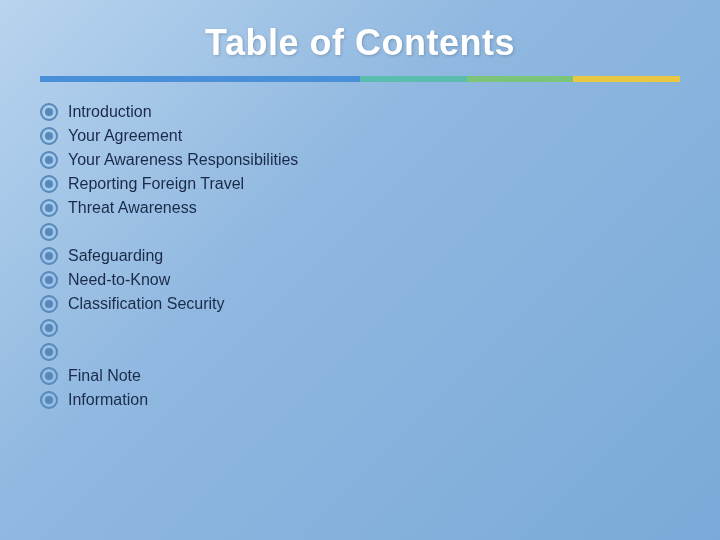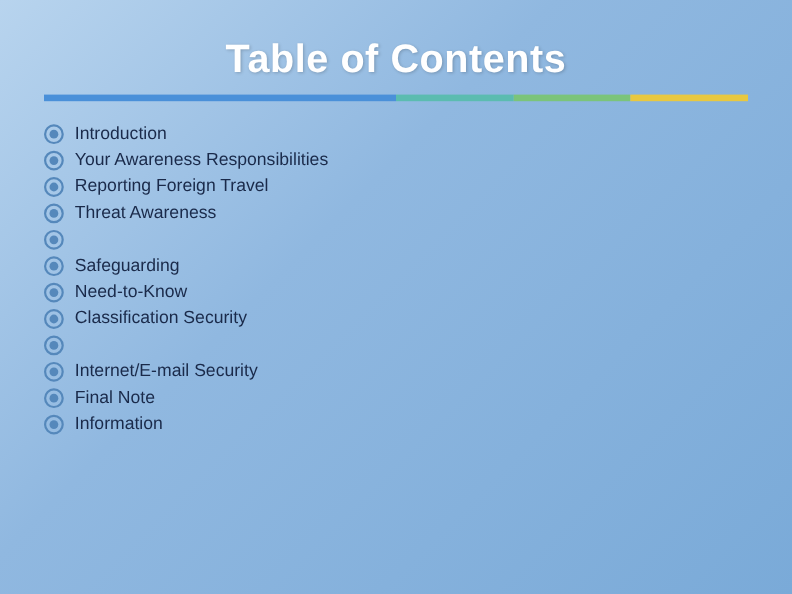--- a/index.html
+++ b/index.html
@@ -23,21 +23,21 @@
       display: flex;
       flex-direction: column;
       align-items: center;
       padding: 0 40px 20px 40px;
     }
 
     .title-container {
       width: 100%;
       display: flex;
       justify-content: center;
-      padding: 32px 0 12px 0;
+      padding: 22px 0 12px 0;
     }
 
     .title {
       font-size: 36px;
       font-weight: bold;
       color: #ffffff;
       text-shadow: 1px 1px 3px rgba(0,0,0,0.2);
       letter-spacing: 0.5px;
     }
 
@@ -126,20 +126,26 @@
   <div class="toc-item">
         <div class="bullet">
           <div class="bullet-inner"></div>
         </div>
         <span class="item-text">Introduction</span>
       </div>
       <div class="toc-item">
         <div class="bullet">
           <div class="bullet-inner"></div>
         </div>
+        <span class="item-text">Your Agreement</span>
+      </div>
+      <div class="toc-item">
+        <div class="bullet">
+          <div class="bullet-inner"></div>
+        </div>
         <span class="item-text">Your Awareness Responsibilities</span>
       </div>
       <div class="toc-item">
         <div class="bullet">
           <div class="bullet-inner"></div>
         </div>
         <span class="item-text">Reporting Foreign Travel</span>
       </div>
       <div class="toc-item">
         <div class="bullet">
@@ -172,21 +178,20 @@
       </div>
       <div class="toc-item">
         <div class="bullet">
           <div class="bullet-inner"></div>
         </div>
       </div>
       <div class="toc-item">
         <div class="bullet">
           <div class="bullet-inner"></div>
         </div>
-        <span class="item-text">Internet/E-mail Security</span>
       </div>
       <div class="toc-item">
         <div class="bullet">
           <div class="bullet-inner"></div>
         </div>
         <span class="item-text">Final Note</span>
       </div>
       <div class="toc-item">
         <div class="bullet">
           <div class="bullet-inner"></div>

